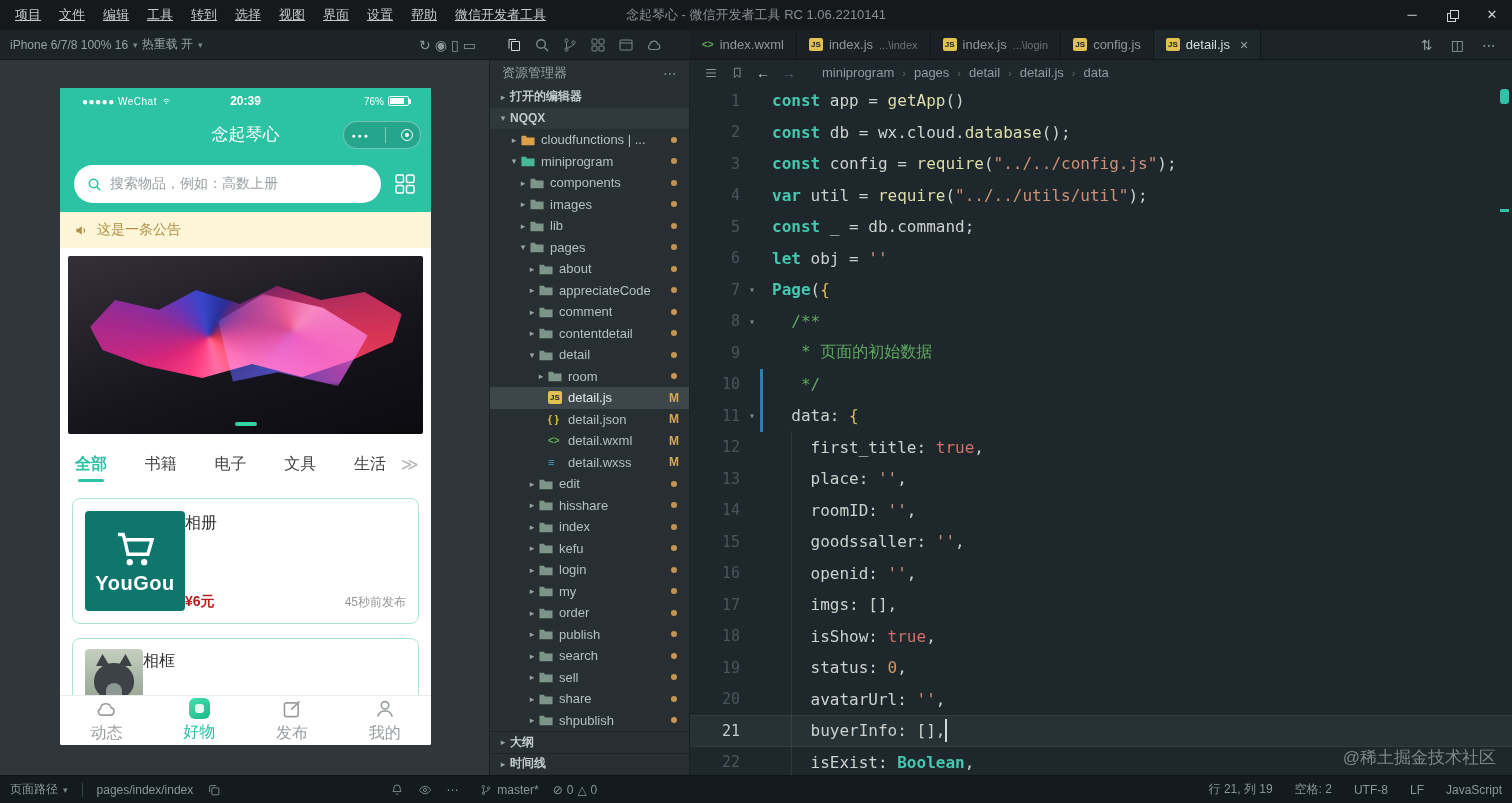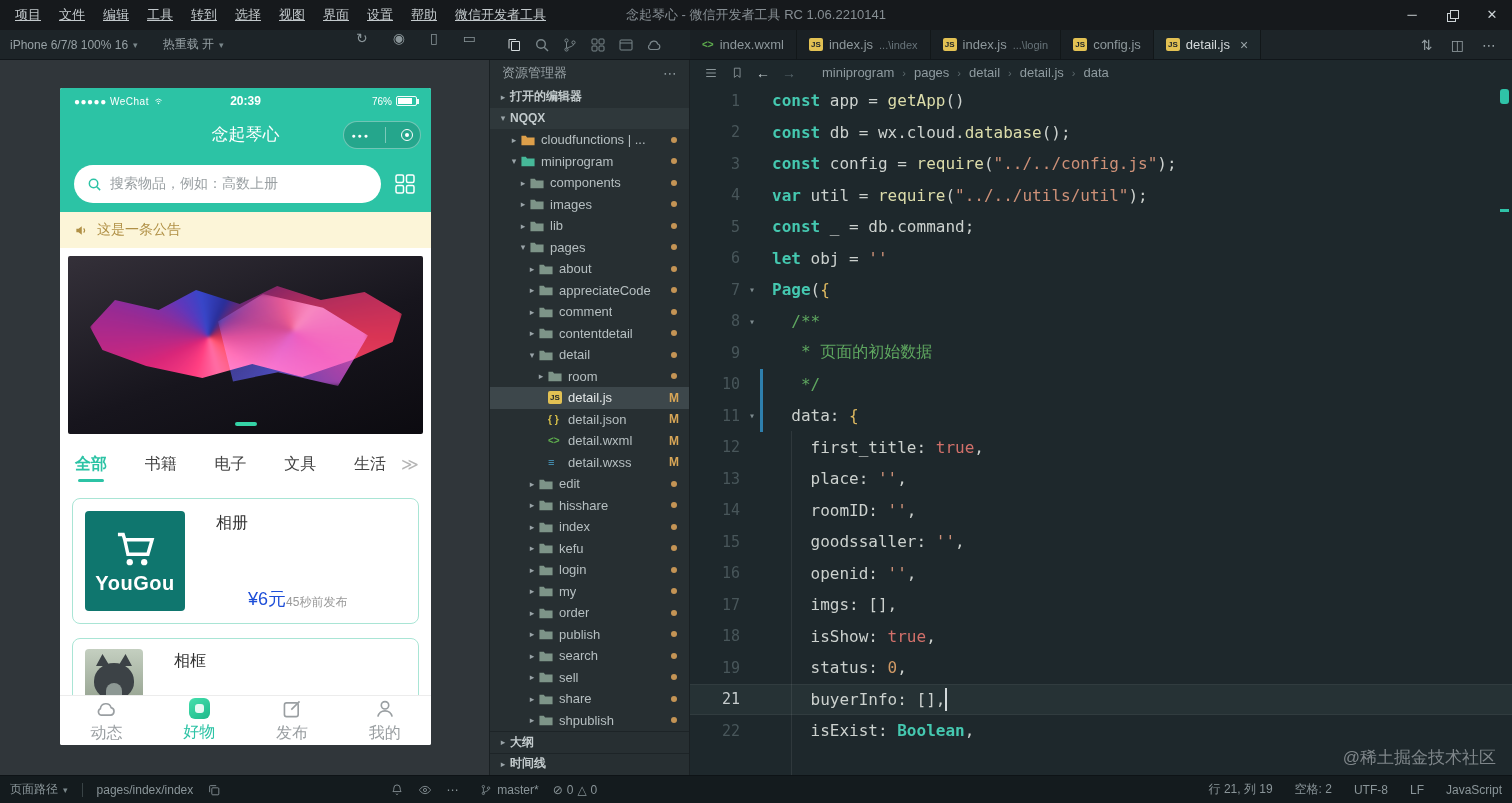--- a/index.html
+++ b/index.html
@@ -13,21 +13,21 @@
   .menu-item { padding:0 9px; line-height:30px; cursor:default; }
   .win-title { position:absolute; left:50%; transform:translateX(-50%); color:#878f94; white-space:nowrap; }
   .win-controls { position:absolute; right:0; top:0; display:flex; height:30px; }
   .win-btn { width:40px; text-align:center; line-height:30px; color:#cdd3d6; font-size:13px; }
   .restore-ic { position:relative; width:11px; height:11px; display:inline-block; vertical-align:middle; }
   .restore-ic::before { content:""; position:absolute; left:0; top:3px; width:7px; height:7px; border:1px solid currentColor; }
   .restore-ic::after { content:""; position:absolute; left:3px; top:0; width:7px; height:7px; border:1px solid currentColor; background:#16191c; }
 
   
   .toolbar { height:30px; background:#1d2428; display:flex; align-items:stretch; border-bottom:1px solid #11161a; flex:none; }
-  .tb-sim { width:490px; flex:none; display:flex; color:#97a1a5; font-size:12px; padding:0 14px 0 10px; gap:25px; }
+  .tb-sim { width:490px; flex:none; display:flex; align-items:center; color:#97a1a5; font-size:12px; padding:0 14px 0 10px; gap:4px; }
   .dd { display:inline-flex; align-items:center; gap:5px; white-space:nowrap; }
   .caret { font-size:9px; color:#7b878b; }
   .tbi { font-size:14px; color:#8a9599; }
   .tbi.first { margin-left:auto; }
   .tb-side { width:200px; flex:none; display:flex; align-items:center; gap:12px; padding-left:16px; color:#7b878b; }
   .tb-side .ic { width:16px; height:16px; }
   .tb-side .active-ic { color:#d3d9db; }
   .tb-tabs { flex:1; display:flex; min-width:0; }
   .tabstrip { display:flex; }
   .tab { display:flex; align-items:center; gap:6px; padding:0 12px; font-size:13px; color:#8d979b; background:#1a2024; border-right:1px solid #121719; white-space:nowrap; }
@@ -36,21 +36,21 @@
   .tab-close { margin-left:4px; font-size:14px; color:#9aa4a8; }
   .tabs-right { margin-left:auto; display:flex; align-items:center; gap:18px; color:#97a1a5; padding-right:16px; font-size:14px; }
 
   
   .main { flex:1; display:flex; min-height:0; }
 
   
   .sim-panel { width:490px; flex:none; background:#30363a; position:relative; border-right:1px solid #1a2023; }
   .phone { position:absolute; left:60px; top:28px; width:371px; height:657px; background:#fff; overflow:hidden; border-radius:2px; }
   .teal { background:#2cc3a5; }
-  .p-status { height:26px; display:flex; align-items:center; padding:0 14px; color:#fff; position:relative;text-align:right; }
+  .p-status { height:26px; display:flex; align-items:center; padding:0 22px; color:#fff; position:relative;text-align:right; }
   .p-carrier { font-size:10px; letter-spacing:.5px; }
   .p-status .ic { width:11px; height:11px; margin-left:4px; }
   .p-time { position:absolute; left:50%; transform:translateX(-50%); font-size:12px; font-weight:bold; }
   .p-batt { margin-left:auto; display:flex; align-items:center; font-size:10px; }
   .batt { display:inline-block; width:21px; height:10px; border:1px solid rgba(255,255,255,.95); border-radius:2px; margin-left:4px; position:relative; }
   .batt::after { content:""; position:absolute; right:-3px; top:2px; width:2px; height:5px; background:rgba(255,255,255,.95); }
   .batt-fill { position:absolute; left:1px; top:1px; bottom:1px; width:72%; background:#fff; }
   .p-nav { height:42px; position:relative; }
   .p-title { display:block; text-align:center; line-height:42px; color:#fff; font-size:17px; }
   .capsule { position:absolute; right:10px; top:7px; width:78px; height:28px; border-radius:14px; background:rgba(0,0,0,.15); border:1px solid rgba(255,255,255,.35); display:flex; align-items:center; justify-content:space-around; }
@@ -77,24 +77,24 @@
   .cattabs-wrap { flex:1; display:flex;gap:20px; }
   .cattab { flex:1; text-align:center; font-size:16px; color:#444; line-height:44px; position:relative; }
   .cattab.active { color:#2cc3a5; font-weight:bold; }
   .cattab.active::after { content:""; position:absolute; left:50%; transform:translateX(-50%); bottom:4px; width:26px; height:3px; border-radius:2px; background:#2cc3a5; }
   .cattab-more { width:30px; text-align:center; color:#b5b5b5; font-size:17px; }
   .cards { background:#fff; }
   .card { margin:12px 12px 0; border:1px solid #a9e5d5; border-radius:8px; padding:12px; display:flex; background:#fff; }
   .logo { width:100px; height:100px; flex:none; background:#0f766e; border-radius:4px; color:#fff; display:flex; flex-direction:column; align-items:center; justify-content:center; gap:2px; }
   .logo .ic { width:42px; height:42px; }
   .logo-txt { font-size:20px; font-weight:bold; letter-spacing:.5px; }
-  .card-body { flex:1; display:flex; flex-direction:row; padding-left:31px; min-width:0; }
+  .card-body { flex:1; display:flex; flex-direction:column; padding-left:0; min-width:0; }
   .card-title { font-size:16px; color:#333; padding-top:2px; }
   .card-bottom { margin-top:auto; display:flex; align-items:flex-end; }
-  .price { color:#1d4ed8; font-size:18px; font-weight:normal; }
+  .price { color:#b91c1c; font-size:14px; font-weight:bold; }
   .ctime { margin-left:auto; color:#999; font-size:12px; }
   .card2 { margin-top:14px; align-items:flex-start; padding:10px 12px; height:96px; }
   .cat { width:58px; height:52px; flex:none; border-radius:4px; background:linear-gradient(#c4cfc0,#97a492); position:relative; overflow:hidden; }
   .cat-ears { position:absolute; left:11px; top:5px; width:36px; height:12px; background:#3c4246;
     clip-path:polygon(0 100%, 18% 0, 38% 100%, 62% 100%, 82% 0, 100% 100%); }
   .cat-head { position:absolute; left:9px; top:14px; width:40px; height:36px; background:#3c4246; border-radius:50% 50% 46% 46%; }
   .cat-chest { position:absolute; left:21px; top:34px; width:16px; height:16px; background:#8d9894; border-radius:50% 50% 0 0; }
   .p-tabbar { position:absolute; bottom:0; left:0; right:0; height:50px; background:#fff; border-top:1px solid #ececec; display:flex; }
   .tbitem { flex:1; display:flex; flex-direction:column; align-items:center; justify-content:center; gap:3px; color:#9a9fa2; font-size:16px; }
   .tbitem.active { color:#2cc3a5; }
@@ -898,20 +898,27 @@
               <span class="fold"></span>
             </div>
             <div class="ct"><span class="tk-p">    isShow: </span><span class="tk-b">true</span><span class="tk-p">,</span></div>
           </div>
           <div class="cl">
             <div class="gut">
               <span class="ln">19</span>
               <span class="fold"></span>
             </div>
             <div class="ct"><span class="tk-p">    status: </span><span class="tk-num">0</span><span class="tk-p">,</span></div>
+          </div>
+          <div class="cl">
+            <div class="gut">
+              <span class="ln">20</span>
+              <span class="fold"></span>
+            </div>
+            <div class="ct"><span class="tk-p">    avatarUrl: </span><span class="tk-s">''</span><span class="tk-p">,</span></div>
           </div>
           <div class="cl current">
             <div class="gut">
               <span class="ln">21</span>
               <span class="fold"></span>
             </div>
             <div class="ct"><span class="tk-p">    buyerInfo: [],</span></div>
             <span class="cursor"></span>
           </div>
           <div class="cl">

